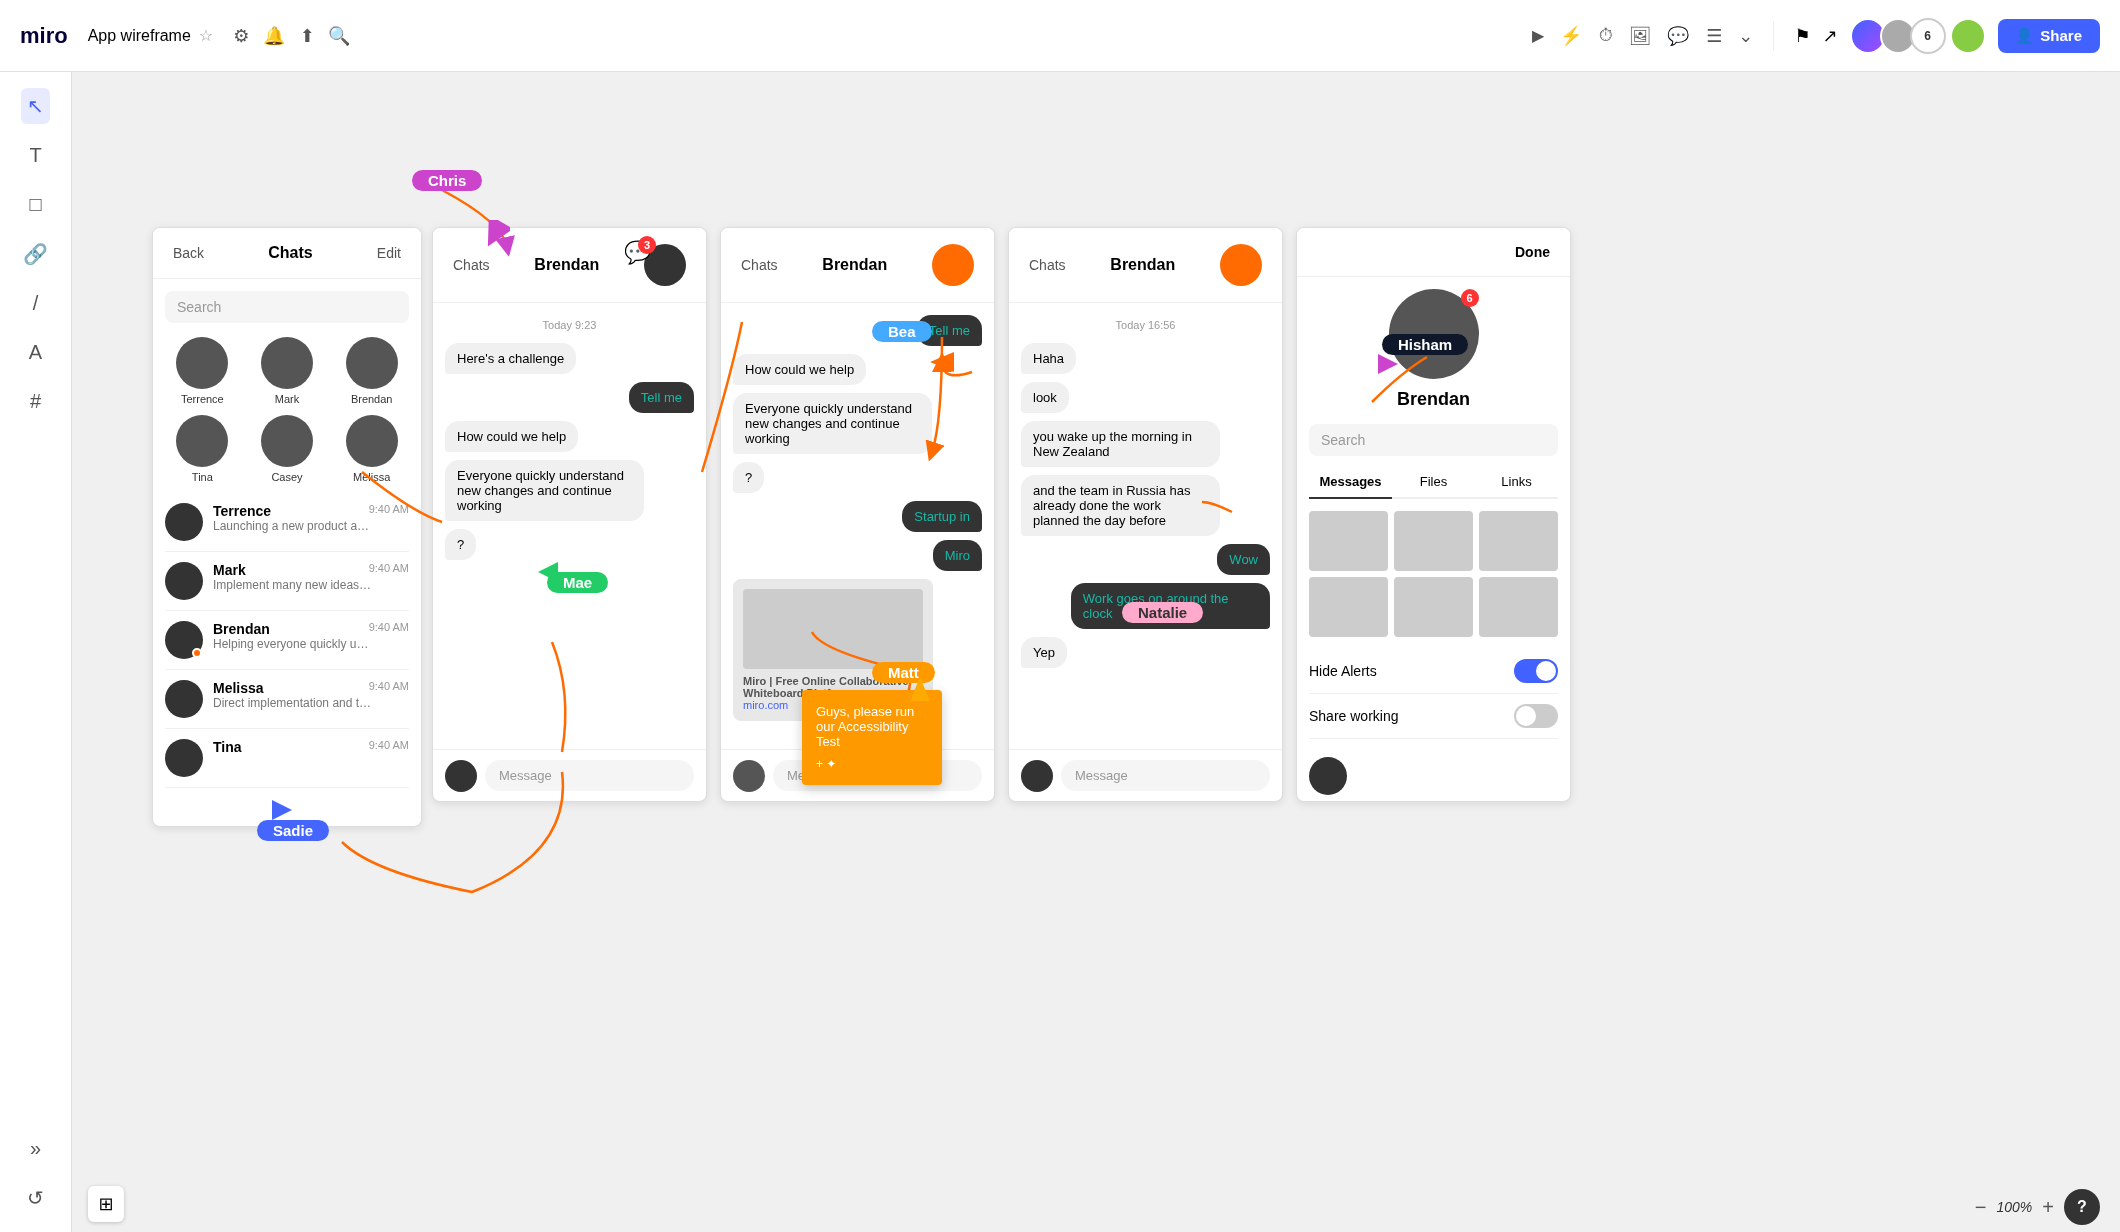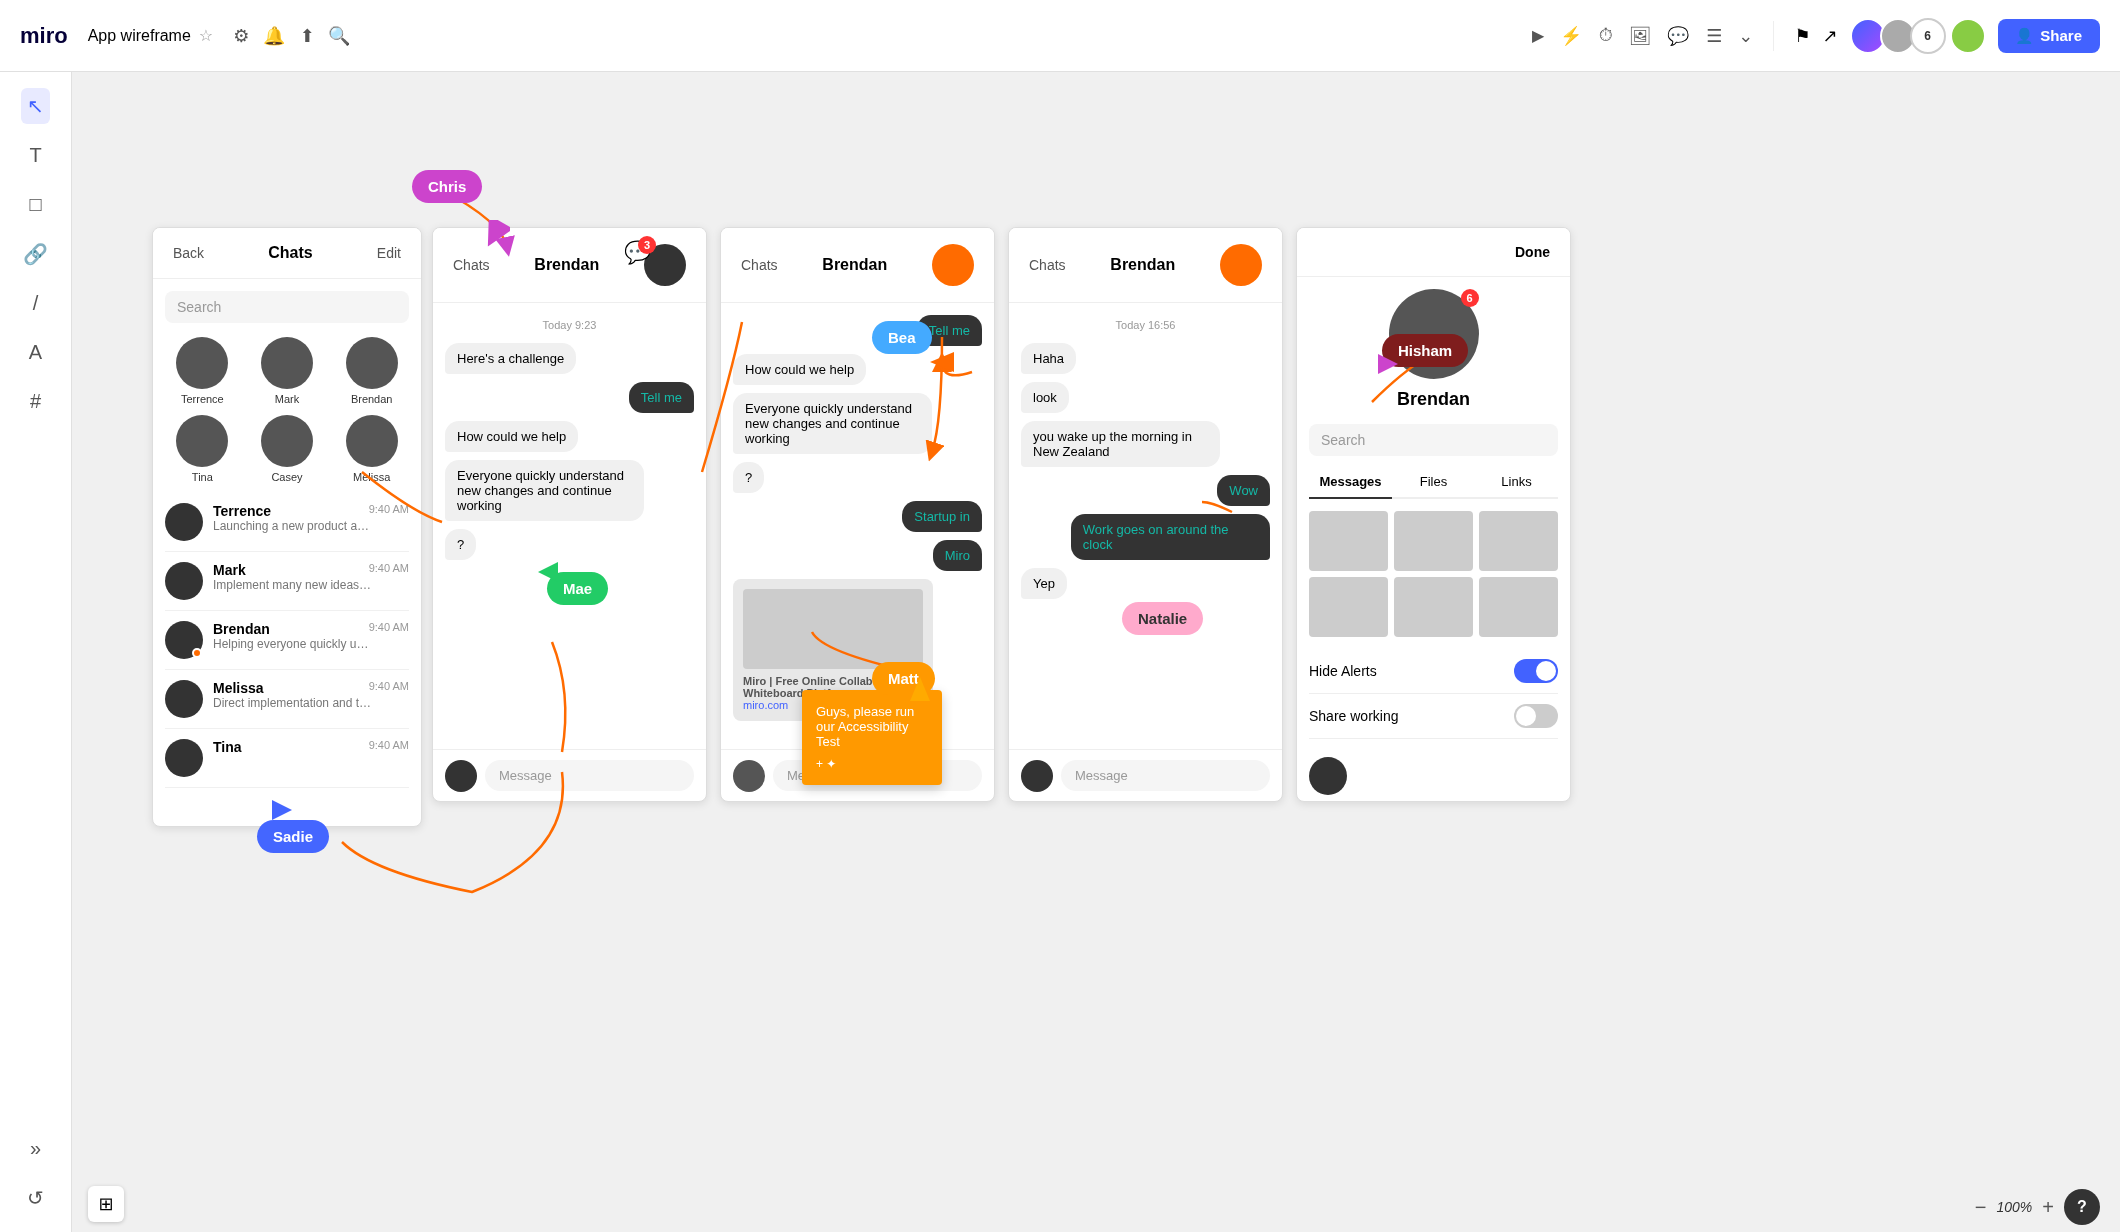--- a/index.html
+++ b/index.html
@@ -96,29 +96,29 @@
     .panel-avatar-circle {
       width: 42px; height: 42px; border-radius: 50%; background: #333;
     }
     .panel-avatar-orange { background: #ff6b00; }
 
     
     .panel-chat2 { left: 365px; top: 155px; width: 270px; height: 570px; }
 
     
     .annotation {
-      position: absolute; border-radius: 20px; padding: 8px 16px;
+      position: absolute; border-radius: 20px; padding: 2px 16px;
       font-size: 15px; font-weight: 700; color: #fff; white-space: nowrap; z-index: 200;
     }
     .ann-chris { background: #cc44cc; top: 98px; left: 340px; }
     .ann-mae { background: #22cc66; top: 500px; left: 475px; }
     .ann-bea { background: #44aaff; top: 249px; left: 800px; }
     .ann-matt { background: #ff9900; top: 590px; left: 800px; }
     .ann-sadie { background: #4466ff; top: 748px; left: 185px; }
-    .ann-hisham { background: #7f1d1d; top: 262px; left: 1310px; text-align: right; }
+    .ann-hisham { background: #0f172a; top: 262px; left: 1310px; text-align: right; }
     .ann-natalie { background: #ffaacc; color: #333; top: 530px; left: 1050px; }
 
     
     .arrows-overlay {
       position: absolute; top: 0; left: 0; width: 100%; height: 100%;
       pointer-events: none; z-index: 150;
     }
 
     
     .sticky-note {
@@ -418,20 +418,21 @@
     <div class="panel-header">
       <span class="panel-header-back">Chats</span>
       <span class="panel-header-title">Brendan</span>
       <div class="panel-avatar-circle" style="background:#ff6b00;"></div>
     </div>
     <div style="height:calc(100% - 56px - 52px); padding: 12px; overflow:hidden; display:flex; flex-direction:column; gap:8px;">
       <div class="timestamp">Today 16:56</div>
       <div class="bubble-left">Haha</div>
       <div class="bubble-left">look</div>
       <div class="bubble-left">you wake up the morning in New Zealand</div>
+      <div class="bubble-left">and the team in Russia has already done the work planned the day before</div>
       <div class="bubble-right">Wow</div>
       <div class="bubble-right">Work goes on around the clock</div>
       <div class="bubble-left">Yep</div>
     </div>
     <div class="msg-input-area">
       <div class="panel-avatar-circle" style="width:32px;height:32px;flex-shrink:0;"></div>
       <div class="msg-input">Message</div>
     </div>
   </div>
 

